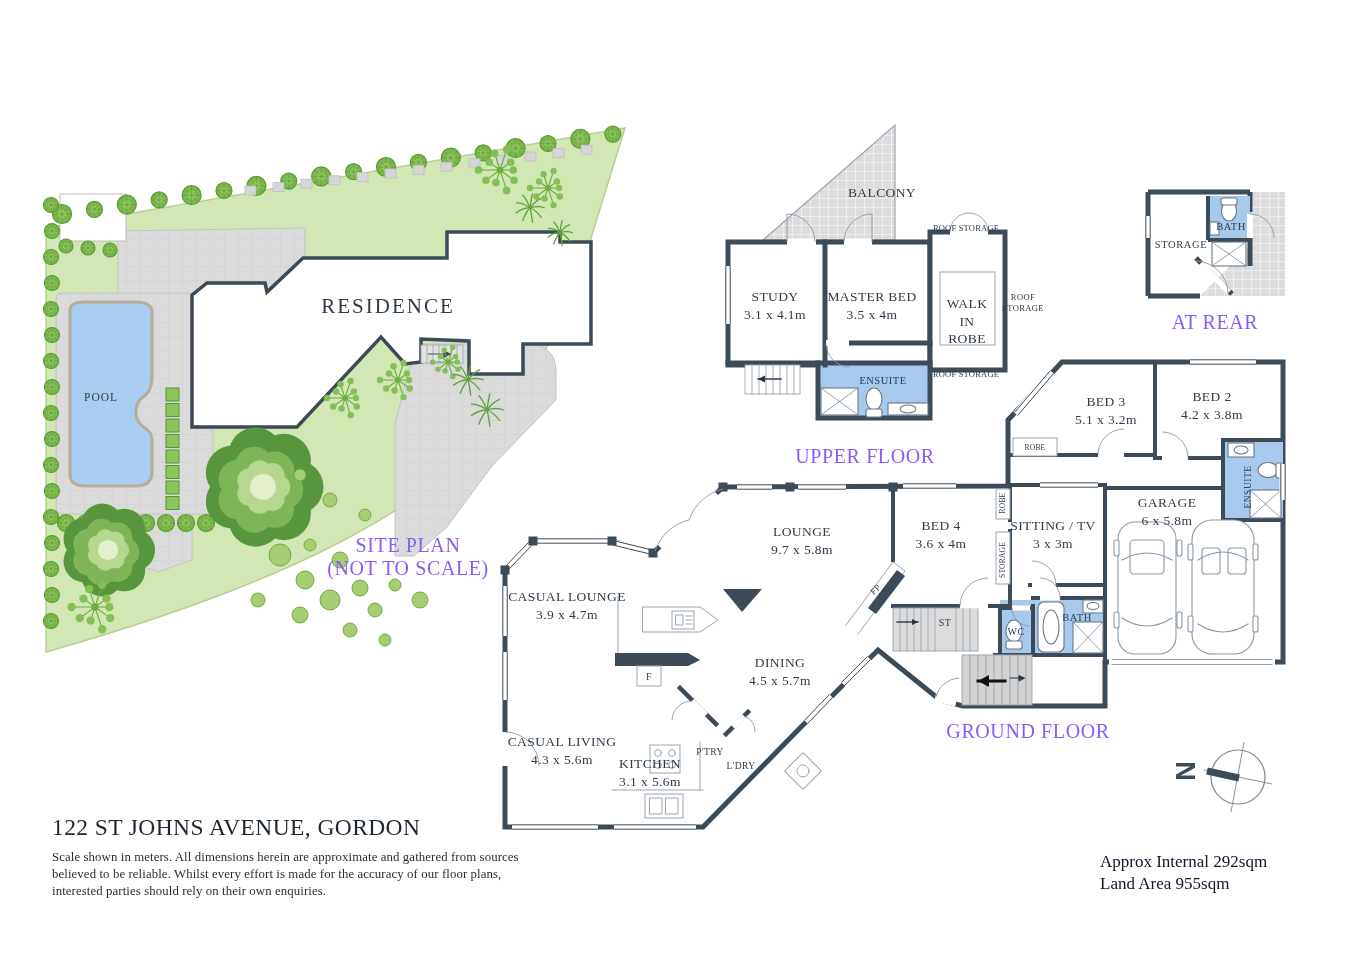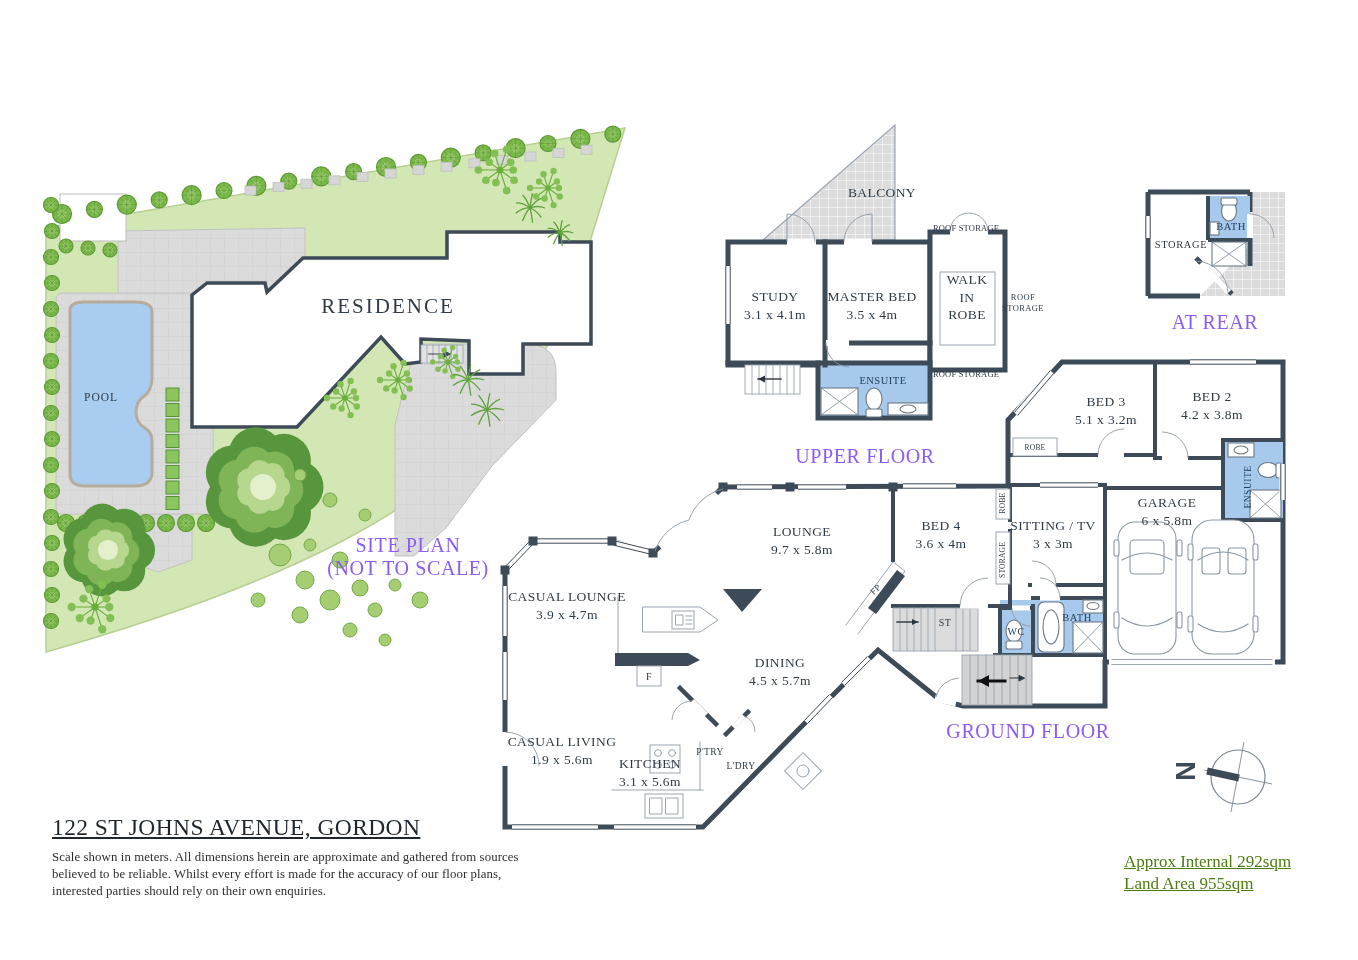--- a/index.html
+++ b/index.html
@@ -12,26 +12,26 @@
   .lbl .dm{display:block;text-align:center;}
   .big{font-size:20px;letter-spacing:.6px;color:#8b5cf6;}
   .residence{font-size:21px;letter-spacing:2px;}
   .pool{font-size:11.5px;letter-spacing:1px;}
   .sm{font-size:8.5px;letter-spacing:.2px;}
   .tiny{font-size:7.5px;letter-spacing:.2px;}
   .navy{color:#24425f;font-size:10.5px;letter-spacing:.5px;}
   .vert{transform:translate(-50%,-50%) rotate(-90deg);}
   .fp{transform:translate(-50%,-50%) rotate(-42deg);font-size:9px;}
   .wrap{white-space:normal;}
-  .wir{width:52px;}
+  .wir{width:52px;margin-top:24px;}
   .rsr{width:56px;font-size:8.5px;}
-  .addr{position:absolute;left:52px;top:814px;font-size:23.5px;letter-spacing:.4px;color:#1e272f;text-decoration:underline;}
+  .addr{position:absolute;left:52px;top:814px;font-size:23.5px;letter-spacing:.4px;color:#1e272f;}
   .disc{position:absolute;left:52px;top:849px;width:468px;font-size:12.8px;line-height:1.32;
         color:#2e2e2e;letter-spacing:.1px;}
-  .areas{position:absolute;left:1124px;top:851px;font-size:17px;color:#4d7c0f;line-height:1.28;text-decoration:underline;}
+  .areas{position:absolute;left:1100px;top:851px;font-size:17px;color:#0f172a;line-height:1.28;}
   .north-n{position:absolute;transform:translate(-50%,-50%) rotate(-90deg);
            font-size:27px;font-weight:bold;color:#3d4a57;font-family:"Liberation Sans",sans-serif;}
 </style>
 </head>
 <body>
 
 <div id="canvas">
 
 <svg id="plan-svg" width="1358" height="960" viewBox="0 0 1358 960">
 <defs>
@@ -794,21 +794,21 @@
       <span class="dm">3.9 x 4.7m</span>
     </div>
 <div class="lbl" style="left:780px;top:672px">
       <span class="nm">DINING</span>
       <span class="dm">4.5 x 5.7m</span>
     </div>
 <div class="lbl" style="left:649px;top:676px;font-size:10px"><span>F</span></div>
 <div class="lbl" style="left:710px;top:752px;font-size:9.5px"><span>P'TRY</span></div>
 <div class="lbl" style="left:562px;top:751px">
       <span class="nm">CASUAL LIVING</span>
-      <span class="dm">1.9 x 5.6m</span>
+      <span class="dm">4.3 x 5.6m</span>
     </div>
 <div class="lbl" style="left:650px;top:773px">
       <span class="nm">KITCHEN</span>
       <span class="dm">3.1 x 5.6m</span>
     </div>
 <div class="lbl" style="left:741px;top:766px;font-size:9.5px"><span>L'DRY</span></div>
 <div class="lbl big" style="left:1028px;top:731px"><span>GROUND FLOOR</span></div>
 
 <div class="addr"><span>122 ST JOHNS AVENUE, GORDON</span></div>
 <div class="disc"><span>Scale shown in meters. All dimensions herein are approximate and gathered from sources believed to be  reliable. Whilst every effort is made for the accuracy of our floor plans, interested parties should rely on their own enquiries.</span></div>

